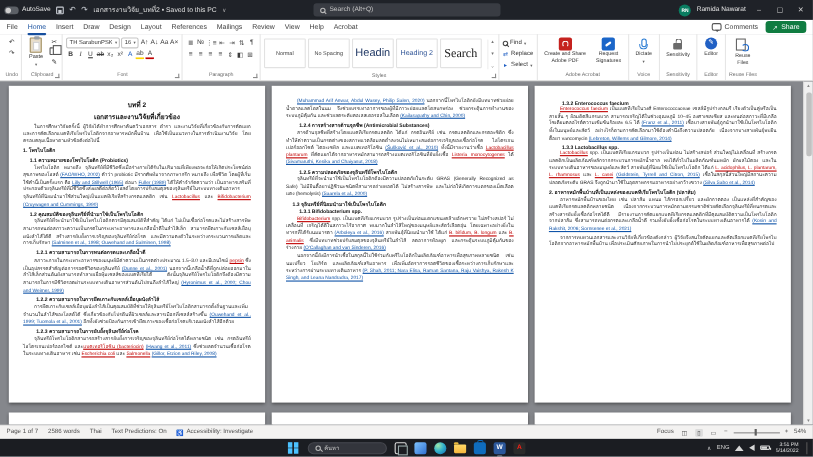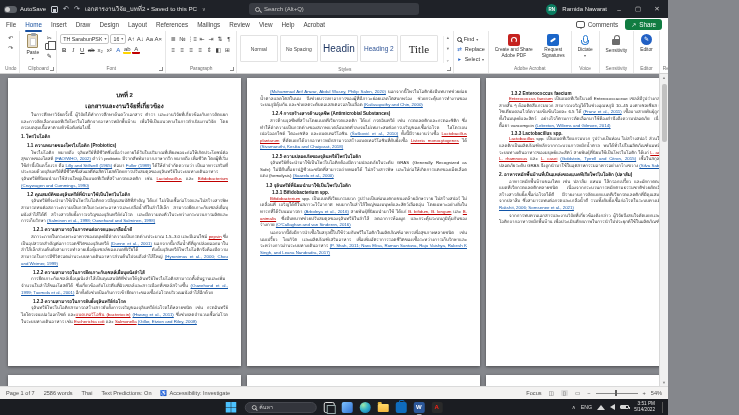--- a/index.html
+++ b/index.html
@@ -1,18 +1,18 @@
 <!DOCTYPE html>
 <html><head>
 <meta charset="utf-8">
 <style>
 *{box-sizing:border-box;margin:0;padding:0}
 html,body{width:739px;height:415px;overflow:hidden}
 body{font-family:"Liberation Sans",sans-serif;background:#85878c}
-.app{width:668px;height:415px;display:flex;flex-direction:column;position:relative}
+.app{width:739px;height:415px;display:flex;flex-direction:column;position:relative}
 
 
 .titlebar{height:18px;background:#1f2228;display:flex;align-items:center;color:#e6e6e6;font-size:6px;padding:0 4px;gap:5px;position:relative;flex:none}
 .tb-left{display:flex;align-items:center;gap:5px}
 .autosave{display:flex;align-items:center;gap:3px}
 .tgl{width:13px;height:7px;border-radius:4px;background:#5c6066;position:relative;display:inline-block}
 .tgl::after{content:"";position:absolute;left:1px;top:1px;width:5px;height:5px;border-radius:50%;background:#cfcfcf}
 .ic-save{width:7px;height:7px;border:1px solid #c9cdd4;border-radius:1px;position:relative;display:inline-block}
 .ic-save::after{content:"";position:absolute;left:1px;right:1px;bottom:0;height:2.5px;background:#c9cdd4}
 .qa{font-size:7px;color:#c9cdd4;cursor:default}
@@ -283,21 +283,21 @@
             <div class="stylebox">
               <span class="sample k-normal">No Spacing</span>
             </div>
             <div class="stylebox">
               <span class="sample k-h1">Headin</span>
             </div>
             <div class="stylebox">
               <span class="sample k-h2">Heading 2</span>
             </div>
             <div class="stylebox">
-              <span class="sample k-title">Title</span>
+              <span class="sample k-title">Search</span>
             </div>
           </div>
         <div class="gallery-arrows">
           <span>▲</span>
           <span>▼</span>
           <span>▿</span>
         </div>
       </div>
       <div class="group-label">Styles</div>
     </div>

